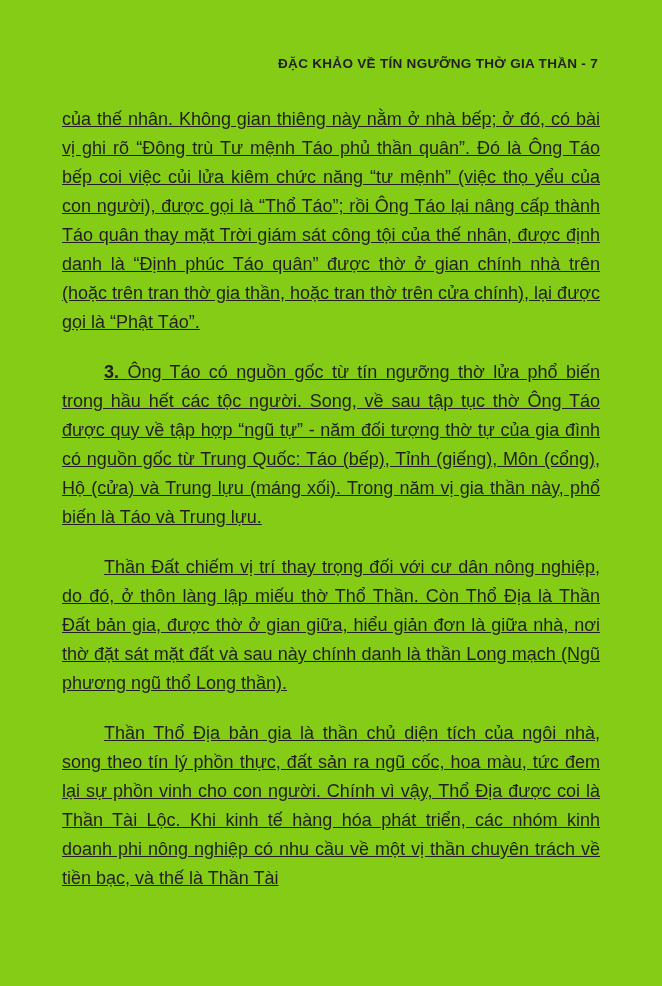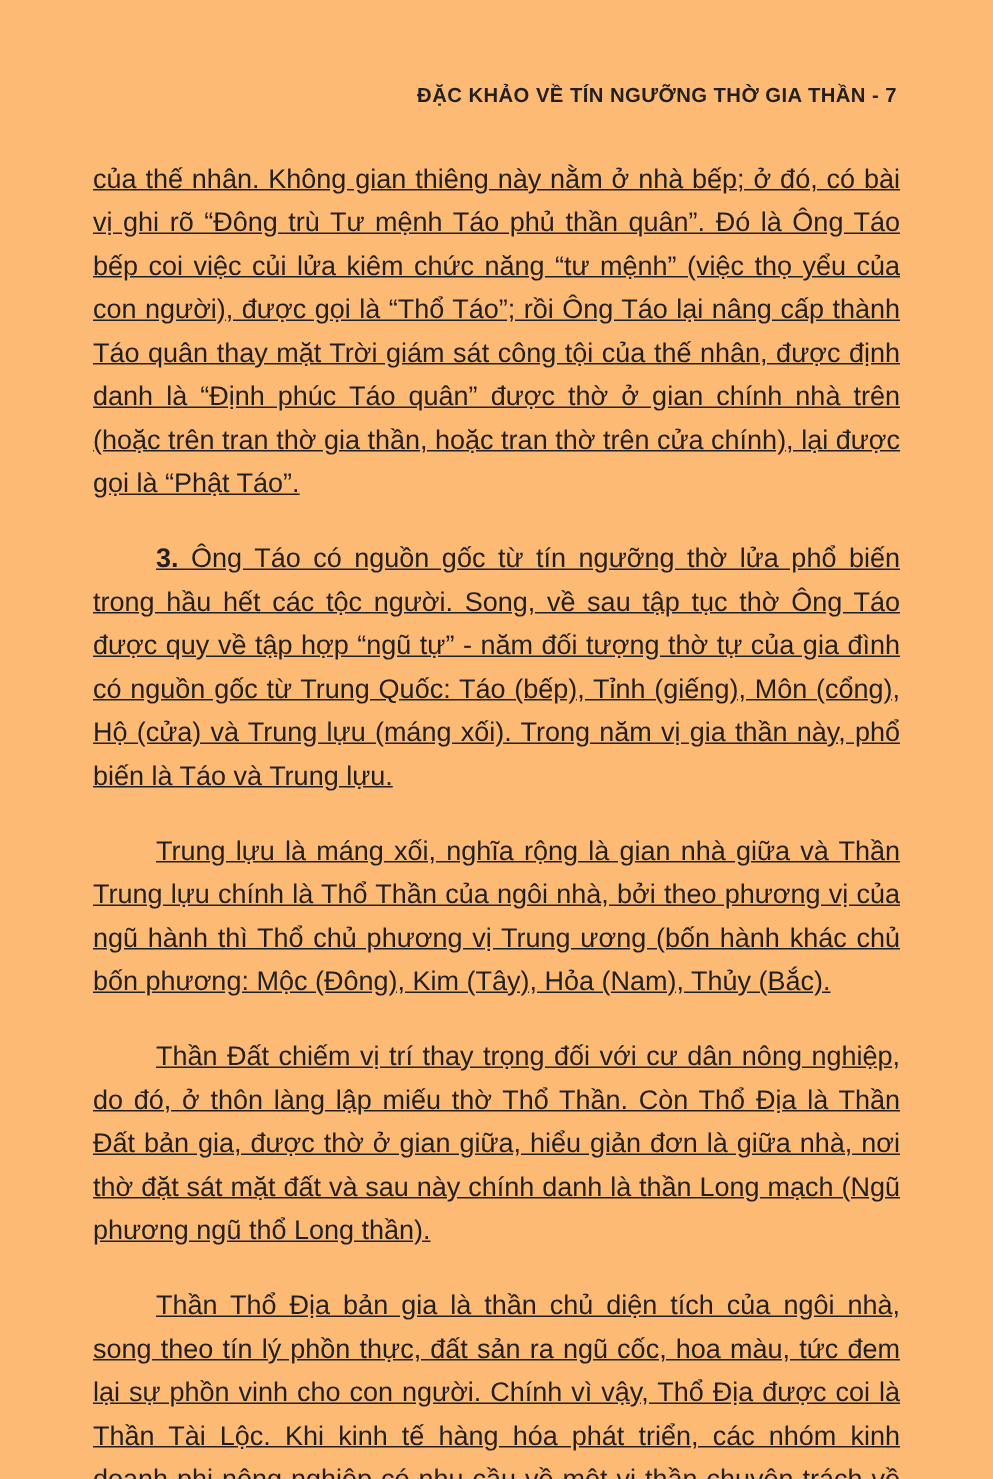--- a/index.html
+++ b/index.html
@@ -4,21 +4,21 @@
 <style>
   html, body {
     margin: 0;
     padding: 0;
     background: #ffffff;
   }
   .page {
     position: relative;
     width: 662px;
     height: 986px;
-    background: #fdba74;
+    background: #84cc16;
     color: #231f20;
     font-family: "Liberation Sans", "DejaVu Sans", sans-serif;
     box-sizing: border-box;
     padding: 56px 62px 40px 62px;
     overflow: hidden;
   }
   .running-head {
     text-align: right;
     font-size: 13.5px;
     font-weight: bold;
@@ -48,21 +48,20 @@
 <div class="page">
 
   <div class="running-head">ĐẶC KHẢO VỀ TÍN NGƯỠNG THỜ GIA THẦN - 7</div>
 
   <div class="body-text">
 
     <p>của thế nhân. Không gian thiêng này nằm ở nhà bếp; ở đó, có bài vị ghi rõ “Đông trù Tư mệnh Táo phủ thần quân”. Đó là Ông Táo bếp coi việc củi lửa kiêm chức năng “tư mệnh” (việc thọ yểu của con người), được gọi là “Thổ Táo”; rồi Ông Táo lại nâng cấp thành Táo quân thay mặt Trời giám sát công tội của thế nhân, được định danh là “Định phúc Táo quân” được thờ ở gian chính nhà trên (hoặc trên tran thờ gia thần, hoặc tran thờ trên cửa chính), lại được gọi là “Phật Táo”.</p>
 
     <p class="indent"><span class="bold">3. </span><span>Ông Táo có nguồn gốc từ tín ngưỡng thờ lửa phổ biến trong hầu hết các tộc người. Song, về sau tập tục thờ Ông Táo được quy về tập hợp “ngũ tự” - năm đối tượng thờ tự của gia đình có nguồn gốc từ Trung Quốc: Táo (bếp), Tỉnh (giếng), Môn (cổng), Hộ (cửa) và Trung lựu (máng xối). Trong năm vị gia thần này, phổ biến là Táo và Trung lựu.</span></p>
 
-    <p class="indent">Trung lựu là máng xối, nghĩa rộng là gian nhà giữa và Thần Trung lựu chính là Thổ Thần của ngôi nhà, bởi theo phương vị của ngũ hành thì Thổ chủ phương vị Trung ương (bốn hành khác chủ bốn phương: Mộc (Đông), Kim (Tây), Hỏa (Nam), Thủy (Bắc).</p>
 
     <p class="indent">Thần Đất chiếm vị trí thay trọng đối với cư dân nông nghiệp, do đó, ở thôn làng lập miếu thờ Thổ Thần. Còn Thổ Địa là Thần Đất bản gia, được thờ ở gian giữa, hiểu giản đơn là giữa nhà, nơi thờ đặt sát mặt đất và sau này chính danh là thần Long mạch (Ngũ phương ngũ thổ Long thần).</p>
 
     <p class="indent">Thần Thổ Địa bản gia là thần chủ diện tích của ngôi nhà, song theo tín lý phồn thực, đất sản ra ngũ cốc, hoa màu, tức đem lại sự phồn vinh cho con người. Chính vì vậy, Thổ Địa được coi là Thần Tài Lộc. Khi kinh tế hàng hóa phát triển, các nhóm kinh doanh phi nông nghiệp có nhu cầu về một vị thần chuyên trách về tiền bạc, và thế là Thần Tài</p>
 
   </div>
 
 </div>
 
 </body></html>

